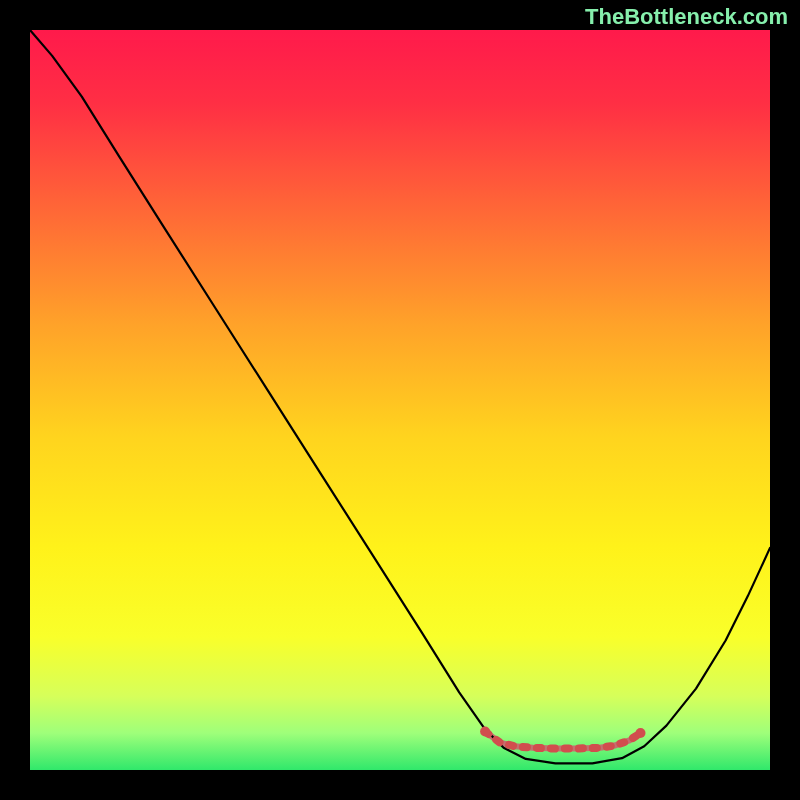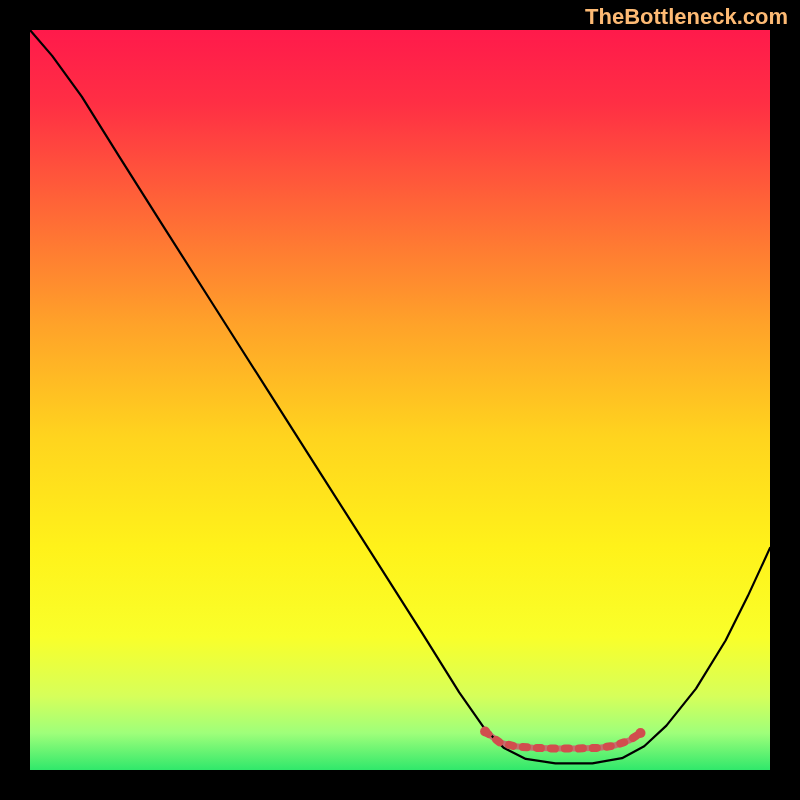--- a/index.html
+++ b/index.html
@@ -15,21 +15,21 @@
     width: 800px;
     height: 800px;
   }
   .watermark {
     position: absolute;
     top: 4px;
     right: 12px;
     font-family: Arial, Helvetica, sans-serif;
     font-size: 22px;
     font-weight: bold;
-    color: #fdba74;
+    color: #86efac;
     z-index: 10;
   }
   .plot-area {
     position: absolute;
     left: 30px;
     top: 30px;
     width: 740px;
     height: 740px;
   }
   .plot-area svg {

